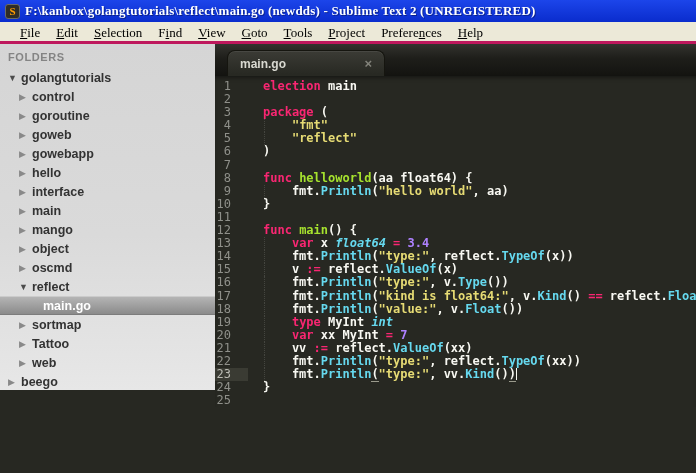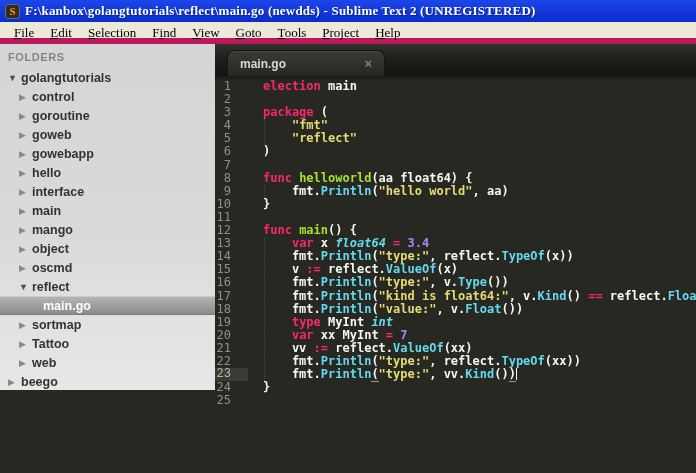--- a/index.html
+++ b/index.html
@@ -17,21 +17,21 @@
     color:#ff9c00; font:bold 11px/13px "Liberation Serif",serif; text-align:center;
   }
   .title-text{
     color:#fff; font:bold 13px "Liberation Serif",serif; letter-spacing:.2px;
     white-space:nowrap; text-shadow:1px 1px 0 rgba(0,0,0,.35);
   }
 
   
   .menubar{
     height:22px; background:var(--menubar-bg,#ece9d8); display:flex; align-items:stretch;
-    padding-left:6px; border-bottom:6px solid #be185d;
+    padding-left:12px; border-bottom:3px solid #be185d;
   }
   .menu-item{
     padding:0 8px; font:13px/21px "Liberation Serif",serif; color:#000; cursor:default;
   }
   .menu-item .u{ text-decoration:underline; }
 
   
   .main{ display:flex; height:346px; }
 
   
@@ -77,21 +77,21 @@
   .code{
     flex:1; padding-top:4px; position:relative;
     font:bold 12px/13.1px "DejaVu Sans Mono",monospace;
     box-shadow: inset 0 4px 5px -3px rgba(0,0,0,.55);
   }
   .line{ display:flex; height:13.1px; }
   .gutter{
     width:33px; flex:none; text-align:right; padding-right:17px;
     color:var(--line-number,#8f908a); font-weight:normal;
   }
-  .line.active .gutter{ background:#3a3b33; color:#bcbcb4;font-family:Liberation Mono, monospace; }
+  .line.active .gutter{ background:#3a3b33; color:#bcbcb4; }
   .src{ flex:1; white-space:pre; position:relative; padding-left:15px; color:var(--text,#f8f8f2); }
   .src.indented::before{
     content:""; position:absolute; left:15.5px; top:0; bottom:0;
     border-left:1px dotted rgba(248,248,242,.14);
   }
   .tok-p{ color:var(--text,#f8f8f2); }
   .tok-k{ color:var(--keyword,#f92672); }
   .tok-f{ color:var(--function,#a6e22e); }
   .tok-u{ color:var(--support,#66d9ef); }
   .tok-t{ color:var(--support,#66d9ef); font-style:italic; }
@@ -111,20 +111,21 @@
 
   <div class="menubar" id="menubar">
       <span class="menu-item"><span class="u">F</span>ile</span>
       <span class="menu-item"><span class="u">E</span>dit</span>
       <span class="menu-item"><span class="u">S</span>election</span>
       <span class="menu-item">F<span class="u">i</span>nd</span>
       <span class="menu-item"><span class="u">V</span>iew</span>
       <span class="menu-item"><span class="u">G</span>oto</span>
       <span class="menu-item"><span class="u">T</span>ools</span>
       <span class="menu-item"><span class="u">P</span>roject</span>
+      <span class="menu-item">Prefere<span class="u">n</span>ces</span>
       <span class="menu-item"><span class="u">H</span>elp</span>
     </div>
 
   <div class="main">
     <div class="sidebar">
       <div class="sidebar-header">FOLDERS</div>
       <div id="tree">
           <div class="tree-row" style="padding-left: 8px;">
             <span class="arrow open">▼</span>
             <span class="tree-label">golangtutorials</span>

